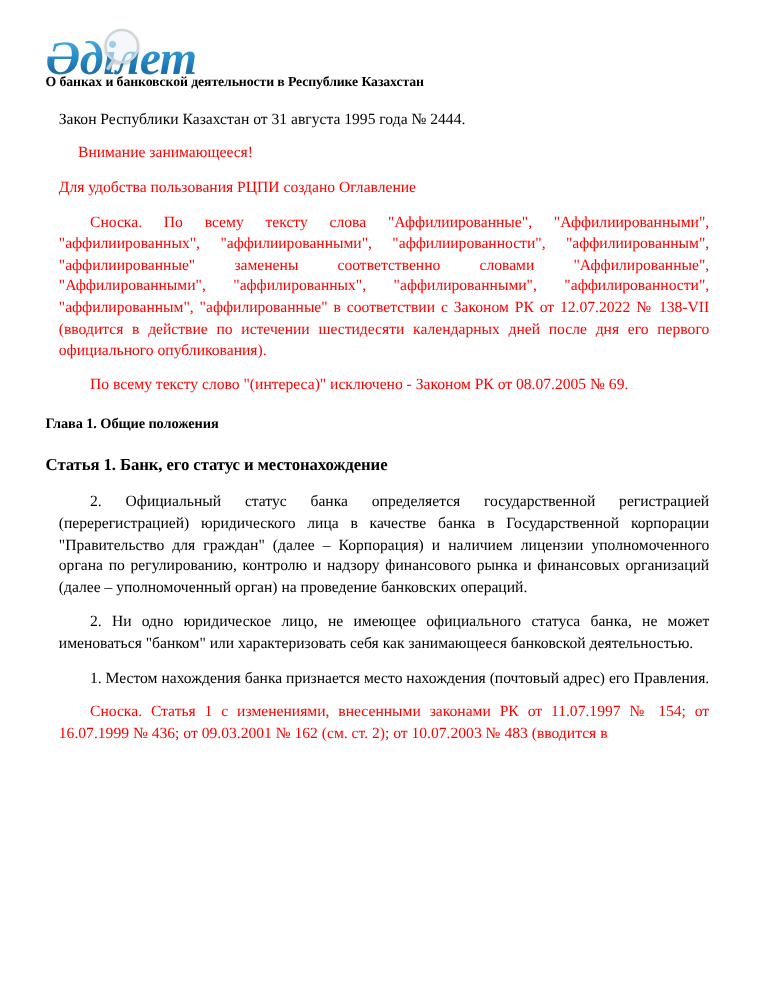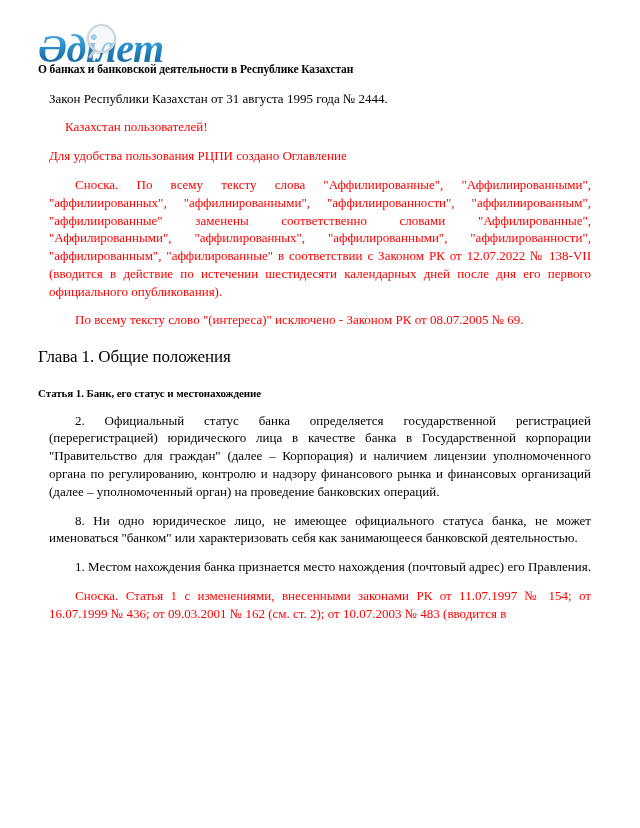--- a/index.html
+++ b/index.html
@@ -110,28 +110,28 @@
     color: #ff0000;
   }
   h2.section-head {
     font-size: 11.5px;
     font-weight: 700;
     line-height: 1.3;
     margin: 16px 0 0 0;
     letter-spacing: -0.1px;
   }
   h3.chapter-head {
-    font-size: 17px;
-    font-weight: 400;
+    font-size: 12px;
+    font-weight: 700;
     line-height: 1.3;
     margin: 17px 0 0 0;
     letter-spacing: -0.1px;
   }
   h4.article-head {
-    font-size: 11px;
+    font-size: 14px;
     font-weight: 700;
     line-height: 1.3;
     margin: 18px 0 2px 0;
     letter-spacing: -0.1px;
   }
 </style>
 </head>
 <body>
 
 <div class="page">
@@ -140,36 +140,36 @@
     <div class="logo">
       <span class="logo-text logo-fallback">Әділет</span>
       <span class="logo-glass"></span>
     </div>
   </div>
 
   <div class="doc-title">О банках и банковской деятельности в Республике Казахстан</div>
 
   <p class="body-text plain">Закон Республики Казахстан от 31 августа 1995 года № 2444.</p>
 
-  <p class="body-text plain red indent-sm">Казахстан пользователей!</p>
+  <p class="body-text plain red indent-sm">Внимание занимающееся!</p>
 
   <p class="body-text plain red">Для удобства пользования РЦПИ создано Оглавление</p>
 
   <p class="body-text red indent">Сноска. По всему тексту слова "Аффилиированные", "Аффилиированными", "аффилиированных", "аффилиированными", "аффилиированности", "аффилиированным", "аффилиированные" заменены соответственно словами "Аффилированные", "Аффилированными", "аффилированных", "аффилированными", "аффилированности", "аффилированным", "аффилированные" в соответствии с Законом РК от 12.07.2022 № 138-VII (вводится в действие по истечении шестидесяти календарных дней после дня его первого официального опубликования).</p>
 
 
   <p class="body-text plain red indent">По всему тексту слово "(интереса)" исключено - Законом РК от 08.07.2005 № 69.</p>
 
 
   <h3 class="chapter-head">Глава 1. Общие положения</h3>
 
   <h4 class="article-head">Статья 1. Банк, его статус и местонахождение</h4>
 
 
   <p class="body-text indent">2. Официальный статус банка определяется государственной регистрацией (перерегистрацией) юридического лица в качестве банка в Государственной корпорации "Правительство для граждан" (далее – Корпорация) и наличием лицензии уполномоченного органа по регулированию, контролю и надзору финансового рынка и финансовых организаций (далее – уполномоченный орган) на проведение банковских операций.</p>
 
-  <p class="body-text indent">8. Ни одно юридическое лицо, не имеющее официального статуса банка, не может именоваться "банком" или характеризовать себя как занимающееся банковской деятельностью.</p>
+  <p class="body-text indent">2. Ни одно юридическое лицо, не имеющее официального статуса банка, не может именоваться "банком" или характеризовать себя как занимающееся банковской деятельностью.</p>
 
   <p class="body-text indent">1. Местом нахождения банка признается место нахождения (почтовый адрес) его Правления.</p>
 
   <p class="body-text red indent">Сноска. Статья 1 с изменениями, внесенными законами РК от 11.07.1997 № 154; от 16.07.1999 № 436; от 09.03.2001 № 162 (см. ст. 2); от 10.07.2003 № 483 (вводится в</p>
 
 </div>
 
 </body></html>

